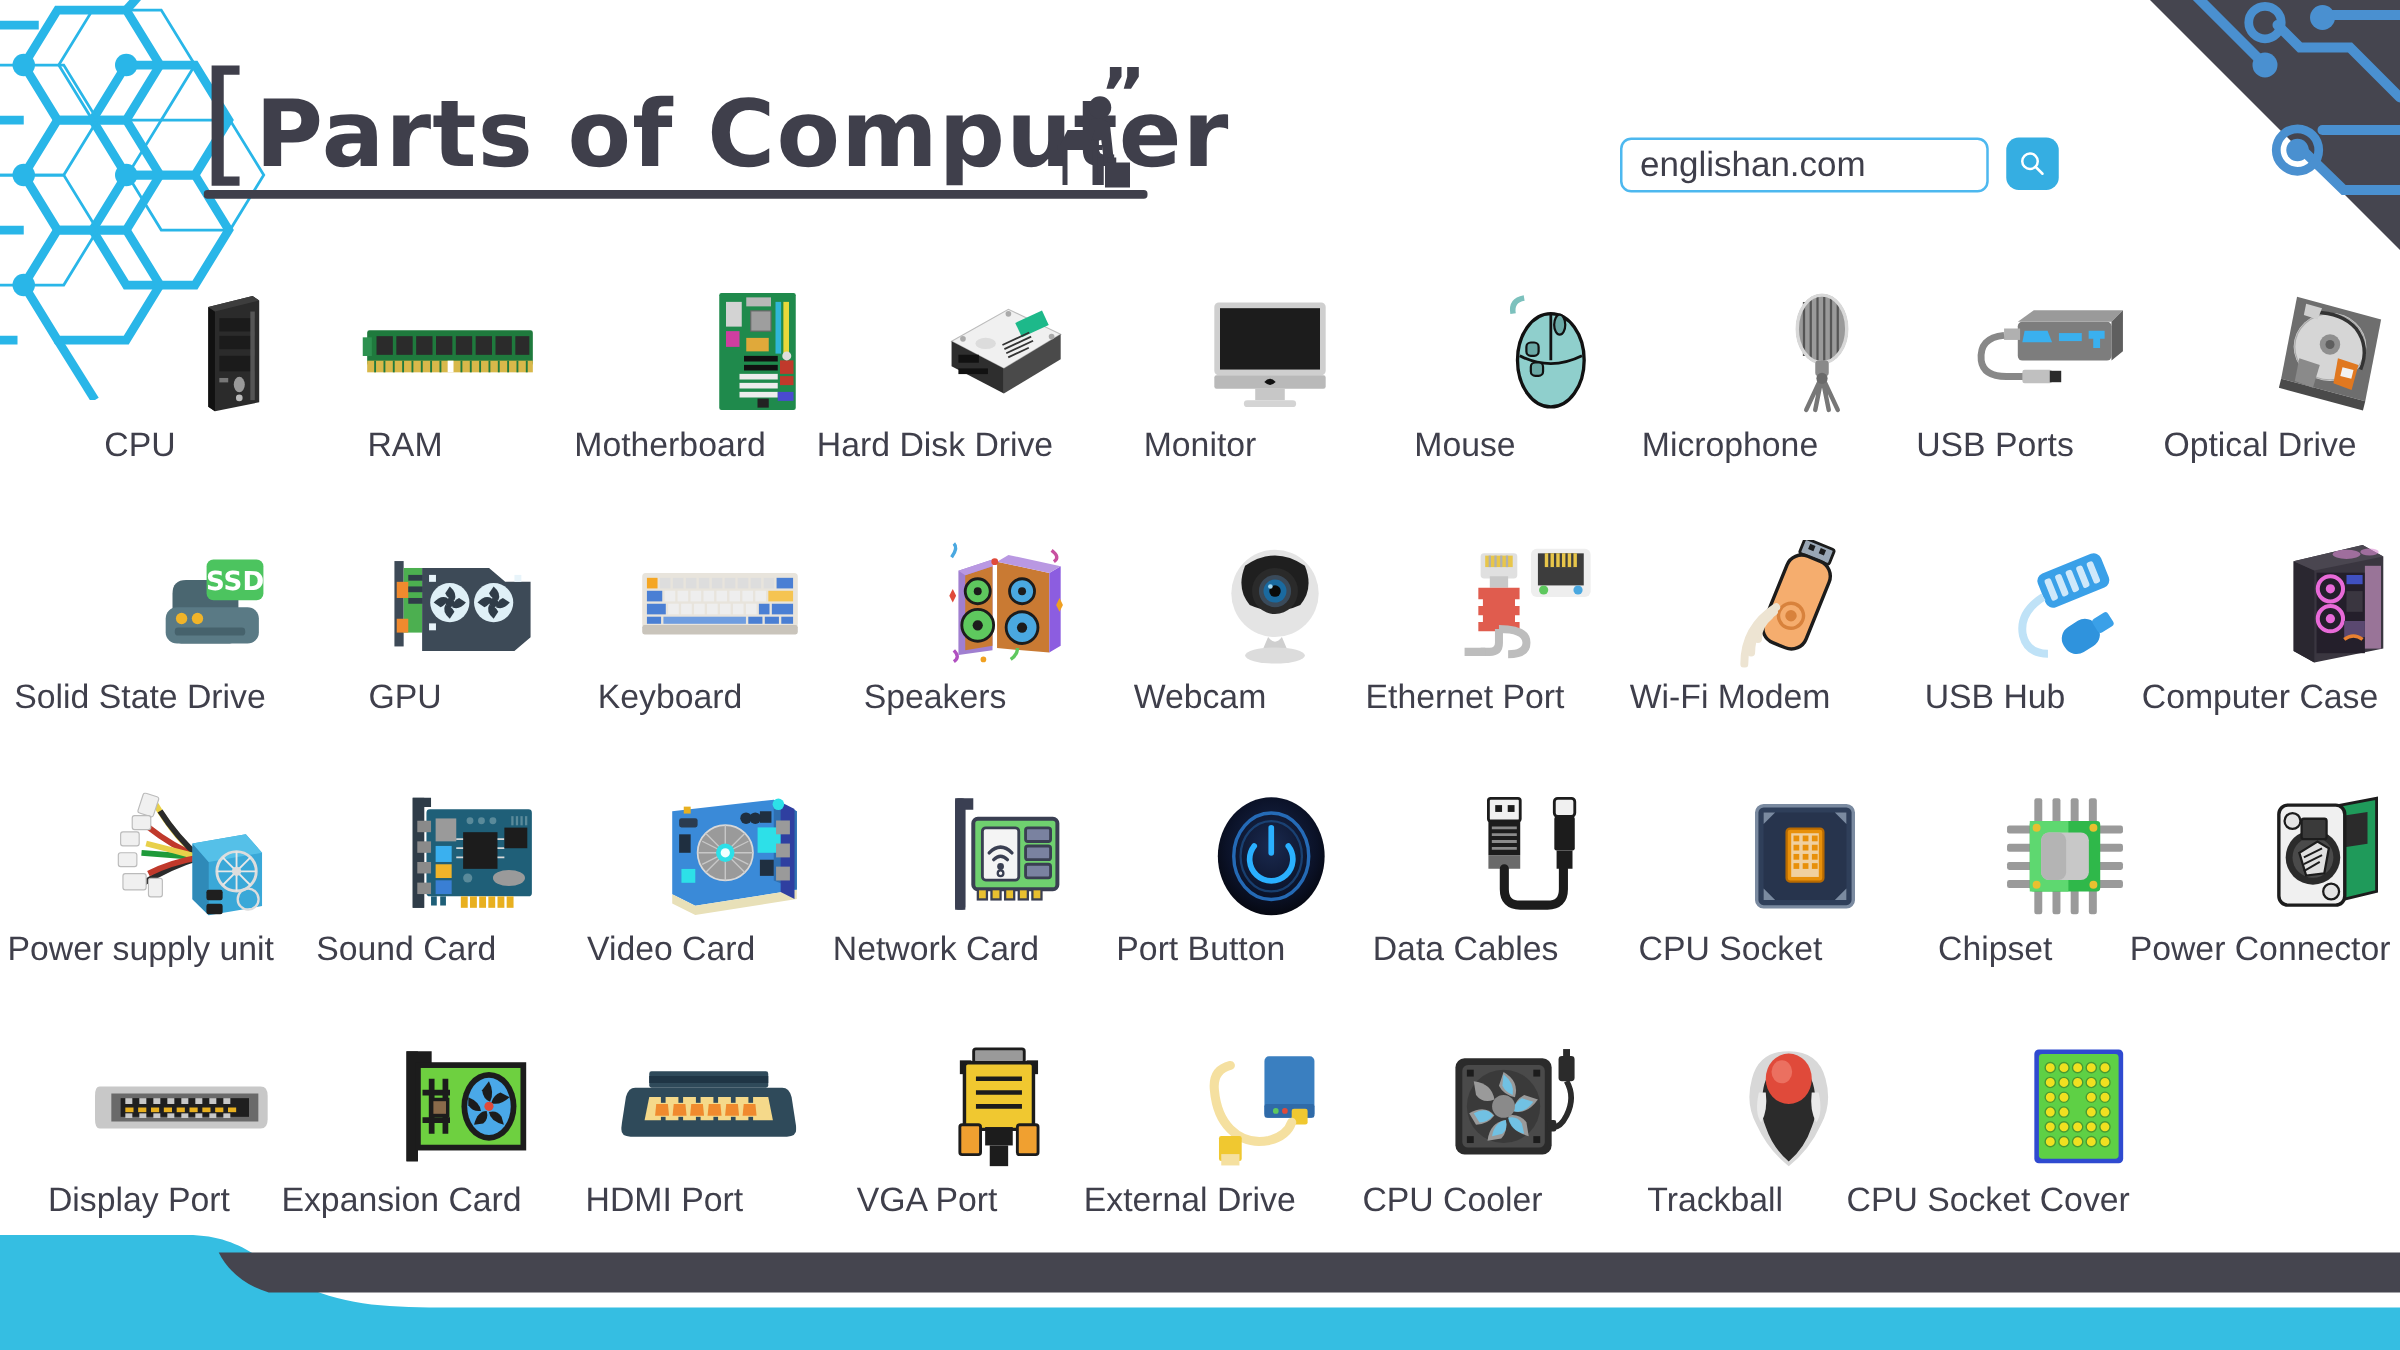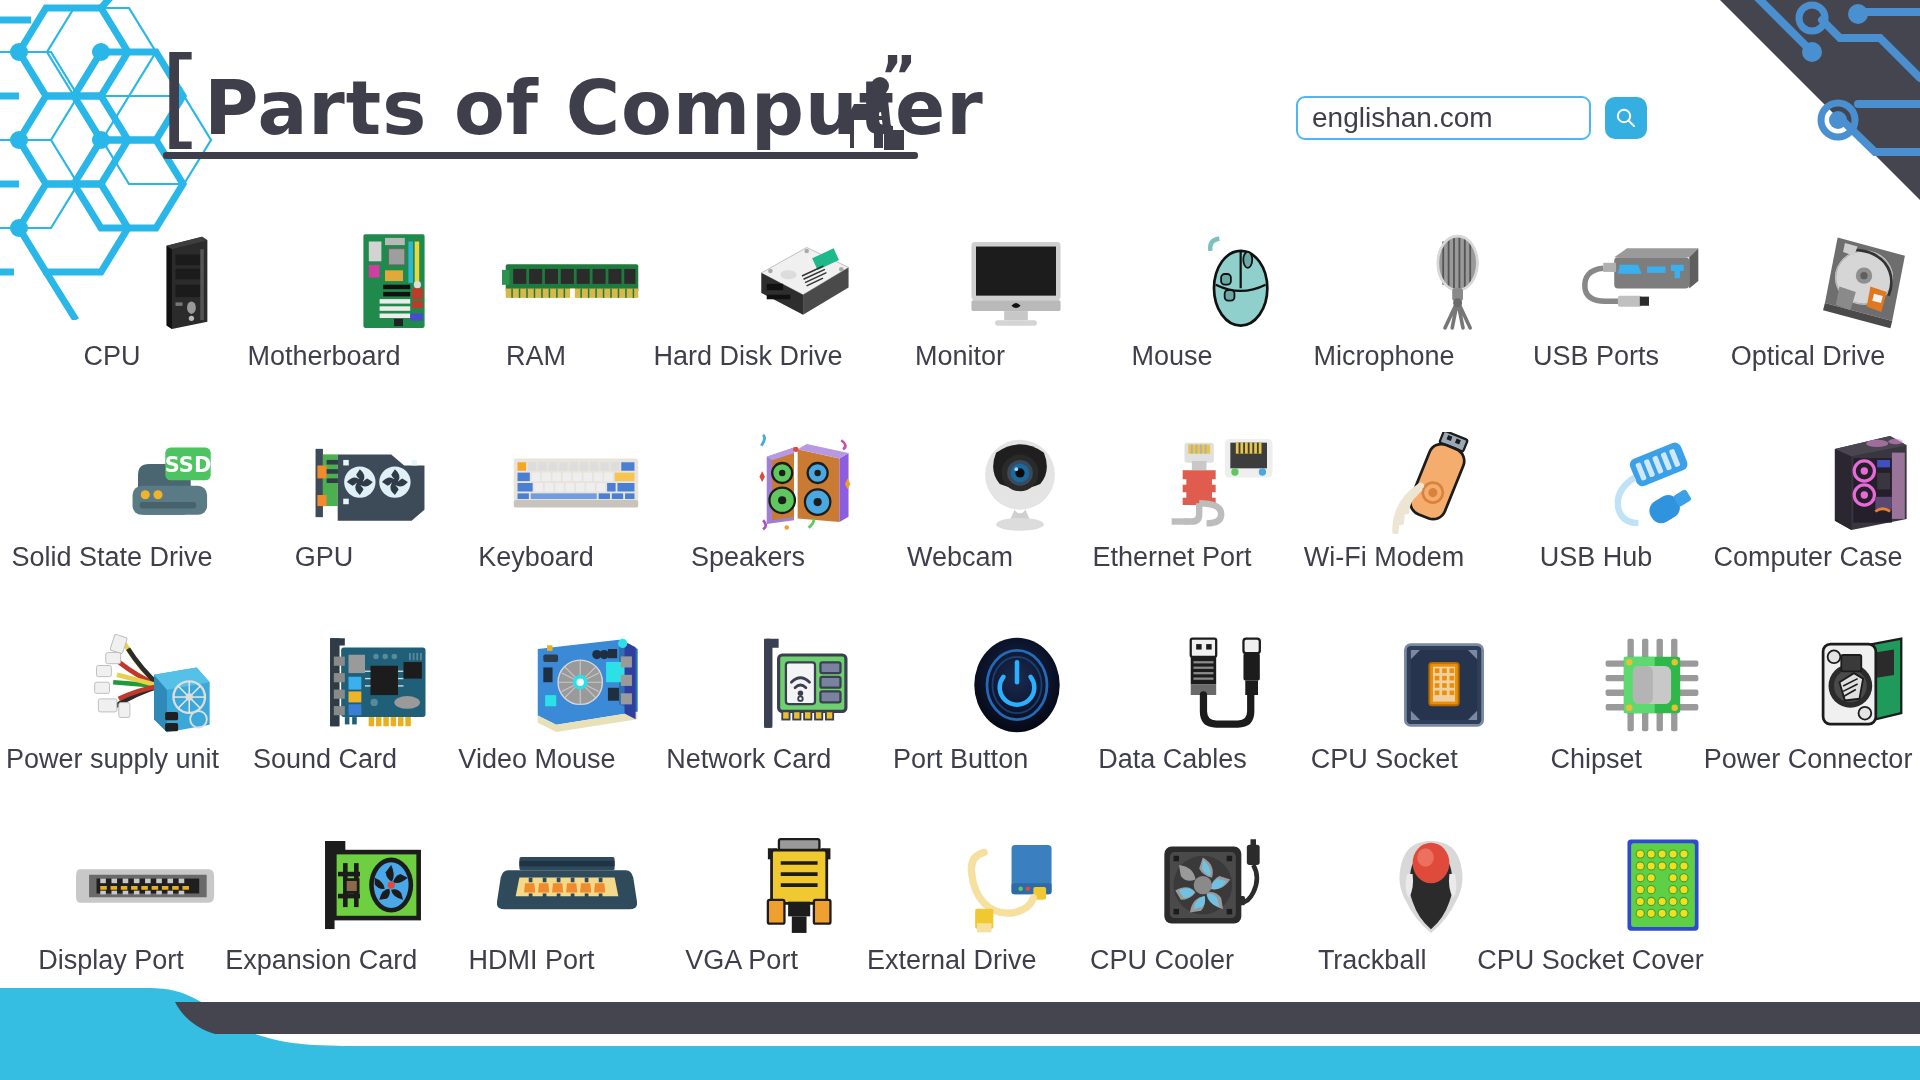--- a/index.html
+++ b/index.html
@@ -59,22 +59,22 @@
   .title-quote {
     position: absolute; left: 880px; top: 48px;
     font-family: "DejaVu Sans", sans-serif;
     font-size: 56px; font-weight: 700; color: #3f3f4b;
     line-height: 1;
   }
   .title-person { position: absolute; left: 840px; top: 72px; }
 
   
   .search-area {
-    position: absolute; left: 1296px; top: 96px;
-    display: flex; align-items: center; gap: 14px;
+    position: absolute; left: 1296px; top: 110px;
+    display: flex; align-items: flex-start; gap: 14px;
   }
   .search-box {
     width: 295px; height: 44px;
     border: 2px solid #4db8ef; border-radius: 9px;
     background: #ffffff;
     display: flex; align-items: center;
     padding: 0 14px;
   }
   .search-box input {
     border: none; outline: none; background: transparent;
@@ -233,20 +233,59 @@
  <rect x="22" y="78" width="8" height="4" fill="#777"></rect>
  <ellipse cx="40" cy="84" rx="5" ry="7" fill="#999"></ellipse>
  <circle cx="40" cy="96" r="3" fill="#bbb"></circle>
  <rect x="50" y="18" width="4" height="80" fill="#555"></rect>
 </svg>
           </div>
           <div class="label">CPU</div>
         </div>
         <div class="cell">
           <div class="art">
+            <svg viewBox="0 0 150 46" width="140" height="44">
+ <rect x="4" y="4" width="142" height="30" rx="2" fill="#1f7a3d"></rect>
+ <rect x="0" y="10" width="8" height="16" fill="#2d9150"></rect>
+ <g fill="#2b2b2b">
+  <rect x="12" y="9" width="14" height="16"></rect>
+                <rect x="29" y="9" width="14" height="16"></rect>
+  <rect x="46" y="9" width="14" height="16"></rect>
+                <rect x="63" y="9" width="14" height="16"></rect>
+  <rect x="80" y="9" width="14" height="16"></rect>
+                <rect x="97" y="9" width="14" height="16"></rect>
+  <rect x="114" y="9" width="14" height="16"></rect>
+                <rect x="131" y="9" width="12" height="16"></rect>
+ </g>
+ <rect x="4" y="30" width="142" height="10" fill="#d8b84a"></rect>
+ <rect x="73" y="30" width="5" height="10" fill="#fff"></rect>
+ <g fill="#1f7a3d">
+  <rect x="10" y="30" width="1.6" height="10"></rect>
+                <rect x="18" y="30" width="1.6" height="10"></rect>
+  <rect x="26" y="30" width="1.6" height="10"></rect>
+                <rect x="34" y="30" width="1.6" height="10"></rect>
+  <rect x="42" y="30" width="1.6" height="10"></rect>
+                <rect x="50" y="30" width="1.6" height="10"></rect>
+  <rect x="58" y="30" width="1.6" height="10"></rect>
+                <rect x="66" y="30" width="1.6" height="10"></rect>
+  <rect x="84" y="30" width="1.6" height="10"></rect>
+                <rect x="92" y="30" width="1.6" height="10"></rect>
+  <rect x="100" y="30" width="1.6" height="10"></rect>
+                <rect x="108" y="30" width="1.6" height="10"></rect>
+  <rect x="116" y="30" width="1.6" height="10"></rect>
+                <rect x="124" y="30" width="1.6" height="10"></rect>
+  <rect x="132" y="30" width="1.6" height="10"></rect>
+                <rect x="140" y="30" width="1.6" height="10"></rect>
+ </g>
+</svg>
+          </div>
+          <div class="label">RAM</div>
+        </div>
+        <div class="cell">
+          <div class="art">
             <svg viewBox="0 0 80 110" width="72" height="102">
  <rect x="6" y="2" width="68" height="104" rx="2" fill="#1f8a4c"></rect>
  <rect x="12" y="10" width="14" height="22" fill="#d3d3d3"></rect>
  <rect x="12" y="36" width="12" height="14" fill="#cf3ea0"></rect>
  <rect x="30" y="6" width="22" height="8" fill="#b8b8b8"></rect>
  <rect x="34" y="18" width="18" height="18" fill="#9e9e9e" stroke="#666"></rect>
  <rect x="56" y="10" width="5" height="46" fill="#2fb6d8"></rect>
  <rect x="63" y="10" width="5" height="46" fill="#e8d83a"></rect>
  <rect x="30" y="42" width="20" height="12" fill="#e0a93a"></rect>
  <rect x="28" y="58" width="30" height="5" fill="#111"></rect>
@@ -255,59 +294,20 @@
  <rect x="24" y="82" width="34" height="5" fill="#ececec"></rect>
  <rect x="24" y="90" width="34" height="5" fill="#ececec"></rect>
  <rect x="60" y="62" width="12" height="12" fill="#c0392b"></rect>
  <rect x="60" y="76" width="12" height="8" fill="#c0392b"></rect>
  <rect x="58" y="90" width="14" height="8" fill="#4a4ad0"></rect>
  <circle cx="66" cy="58" r="4" fill="#ddd"></circle>
  <rect x="40" y="96" width="10" height="8" fill="#222"></rect>
 </svg>
           </div>
           <div class="label">Motherboard</div>
-        </div>
-        <div class="cell">
-          <div class="art">
-            <svg viewBox="0 0 150 46" width="140" height="44">
- <rect x="4" y="4" width="142" height="30" rx="2" fill="#1f7a3d"></rect>
- <rect x="0" y="10" width="8" height="16" fill="#2d9150"></rect>
- <g fill="#2b2b2b">
-  <rect x="12" y="9" width="14" height="16"></rect>
-                <rect x="29" y="9" width="14" height="16"></rect>
-  <rect x="46" y="9" width="14" height="16"></rect>
-                <rect x="63" y="9" width="14" height="16"></rect>
-  <rect x="80" y="9" width="14" height="16"></rect>
-                <rect x="97" y="9" width="14" height="16"></rect>
-  <rect x="114" y="9" width="14" height="16"></rect>
-                <rect x="131" y="9" width="12" height="16"></rect>
- </g>
- <rect x="4" y="30" width="142" height="10" fill="#d8b84a"></rect>
- <rect x="73" y="30" width="5" height="10" fill="#fff"></rect>
- <g fill="#1f7a3d">
-  <rect x="10" y="30" width="1.6" height="10"></rect>
-                <rect x="18" y="30" width="1.6" height="10"></rect>
-  <rect x="26" y="30" width="1.6" height="10"></rect>
-                <rect x="34" y="30" width="1.6" height="10"></rect>
-  <rect x="42" y="30" width="1.6" height="10"></rect>
-                <rect x="50" y="30" width="1.6" height="10"></rect>
-  <rect x="58" y="30" width="1.6" height="10"></rect>
-                <rect x="66" y="30" width="1.6" height="10"></rect>
-  <rect x="84" y="30" width="1.6" height="10"></rect>
-                <rect x="92" y="30" width="1.6" height="10"></rect>
-  <rect x="100" y="30" width="1.6" height="10"></rect>
-                <rect x="108" y="30" width="1.6" height="10"></rect>
-  <rect x="116" y="30" width="1.6" height="10"></rect>
-                <rect x="124" y="30" width="1.6" height="10"></rect>
-  <rect x="132" y="30" width="1.6" height="10"></rect>
-                <rect x="140" y="30" width="1.6" height="10"></rect>
- </g>
-</svg>
-          </div>
-          <div class="label">RAM</div>
         </div>
         <div class="cell">
           <div class="art">
             <svg viewBox="0 0 110 100" width="100" height="92">
  <polygon points="8,40 58,12 104,34 54,64" fill="#f0f0f0" stroke="#bbb"></polygon>
  <polygon points="8,40 54,64 54,86 8,62" fill="#2e2e2e"></polygon>
  <polygon points="54,64 104,34 104,56 54,86" fill="#4a4a4a"></polygon>
  <rect x="64" y="24" width="26" height="14" fill="#1db98a" transform="rotate(-25 64 24)"></rect>
  <g stroke="#333" stroke-width="1.6" transform="rotate(-25 60 40)">
   <line x1="52" y1="40" x2="78" y2="40"></line>
@@ -777,21 +777,21 @@
  <polygon points="110,8 122,14 122,92 110,86" fill="#2f3fa0"></polygon>
  <g fill="#9a9a9a">
                 <rect x="106" y="24" width="12" height="12"></rect>
                 <rect x="106" y="44" width="12" height="12"></rect>
                 <rect x="106" y="64" width="12" height="12"></rect>
               </g>
  <circle cx="108" cy="10" r="5" fill="#2de0e8"></circle>
  <rect x="26" y="12" width="6" height="6" fill="#e8b020"></rect>
 </svg>
           </div>
-          <div class="label">Video Mouse</div>
+          <div class="label">Video Card</div>
         </div>
         <div class="cell">
           <div class="art">
             <svg viewBox="0 0 110 110" width="100" height="102">
  <rect x="10" y="4" width="9" height="98" rx="3" fill="#3a3f52"></rect>
  <polygon points="10,4 26,4 26,14 19,14 19,102 10,102" fill="#3a3f52"></polygon>
  <rect x="26" y="22" width="74" height="62" rx="4" fill="#6fd06f" stroke="#3a3f52" stroke-width="3.5"></rect>
  <rect x="34" y="30" width="32" height="46" rx="3" fill="#f4f4f4" stroke="#3a3f52" stroke-width="2.5"></rect>
  <g fill="none" stroke="#3a3f52" stroke-width="3" stroke-linecap="round">
   <path d="M40,52 q10,-10 20,0"></path>

